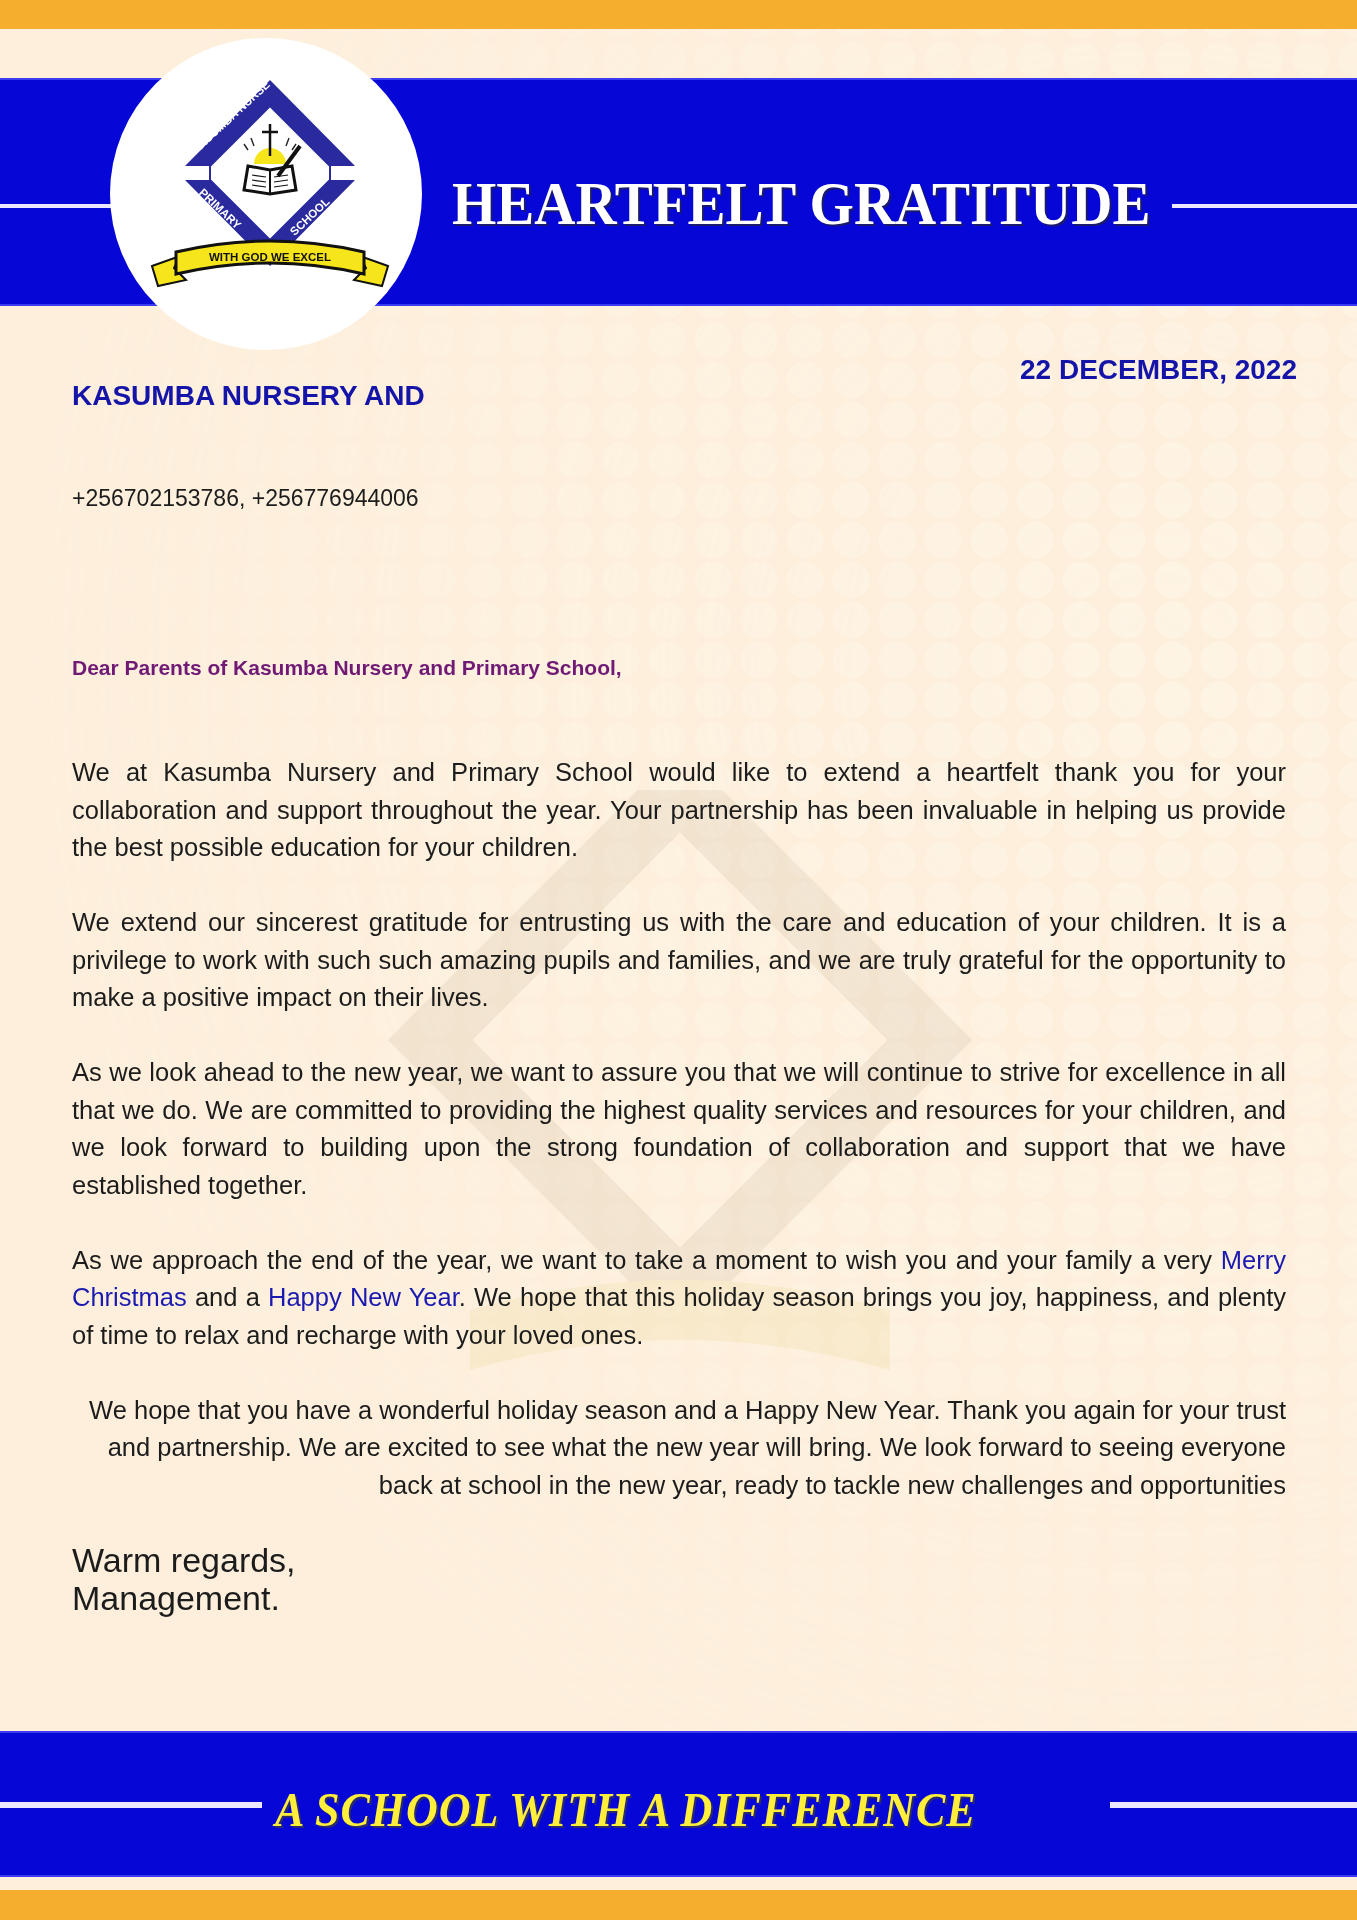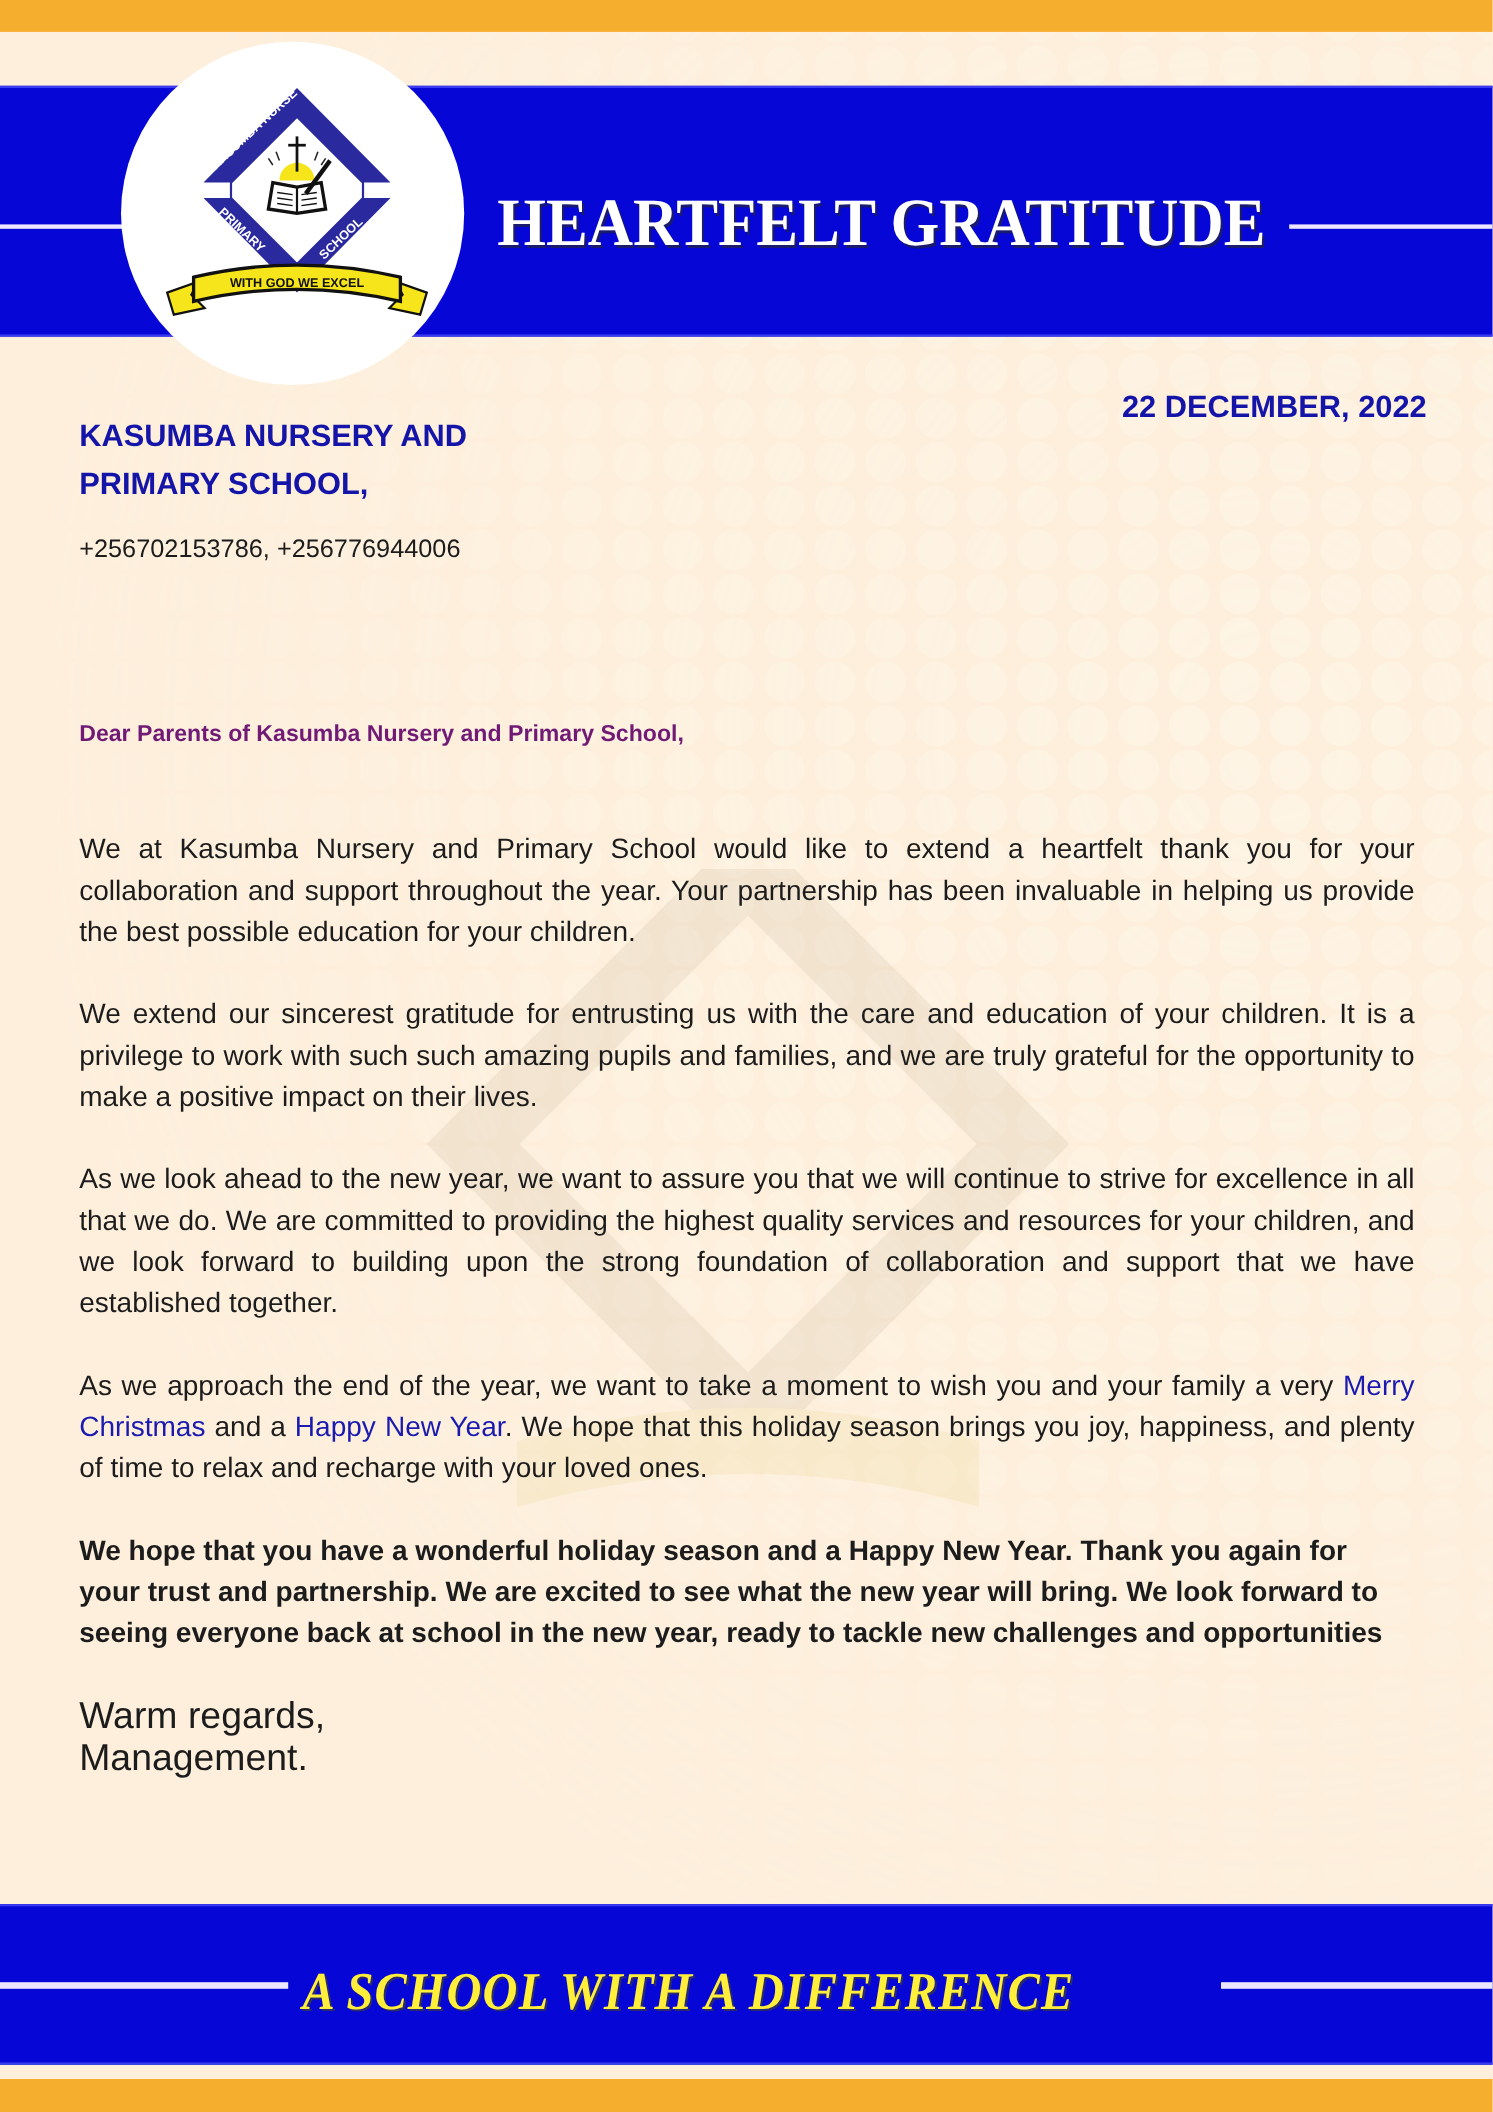--- a/index.html
+++ b/index.html
@@ -70,21 +70,21 @@
     }
     .salutation {
       position: absolute; left: 72px; top: 656px;
       font-weight: bold; font-size: 21px; color: #701a75;
     }
     .body-text {
       position: absolute; left: 72px; top: 754px; width: 1214px;
       font-size: 25.5px; line-height: 37.5px; color: #1c1c1c;
     }
     .body-text p { text-align: justify; margin-bottom: 37.5px; }
-    .body-text p.last-left { text-align: left; font-weight: bold; }
+    .body-text p.last-left { text-align: right; }
     .hl { color: #1a1ab0; }
     .closing {
       position: absolute; left: 72px; top: 1542px;
       font-size: 34px; line-height: 37.5px;
     }
 
     .footer-band {
       position: absolute; left: 0; top: 1731px; width: 100%; height: 146px;
       background: #0606d6;
       border-top: 2px solid #3a3af0;
@@ -175,21 +175,20 @@
   </g>
 </svg>
 
 <svg class="watermark" viewBox="0 0 620 600">
   <polygon points="310,0 560,250 310,500 60,250" fill="none" stroke="#6b5a2a" stroke-width="60"></polygon>
   <path d="M100 520 Q310 460 520 520 L520 580 Q310 520 100 580 Z" fill="#d4a300"></path>
 </svg>
 
 <div class="school-name">
   <div>KASUMBA NURSERY AND</div>
-  <div>PRIMARY SCHOOL,</div>
 </div>
 <div class="date">22 DECEMBER, 2022</div>
 
 <div class="contacts">
   <div>+256702153786, +256776944006</div>
 </div>
 
 <div class="salutation">Dear Parents of Kasumba Nursery and Primary School,</div>
 
 <div class="body-text">

